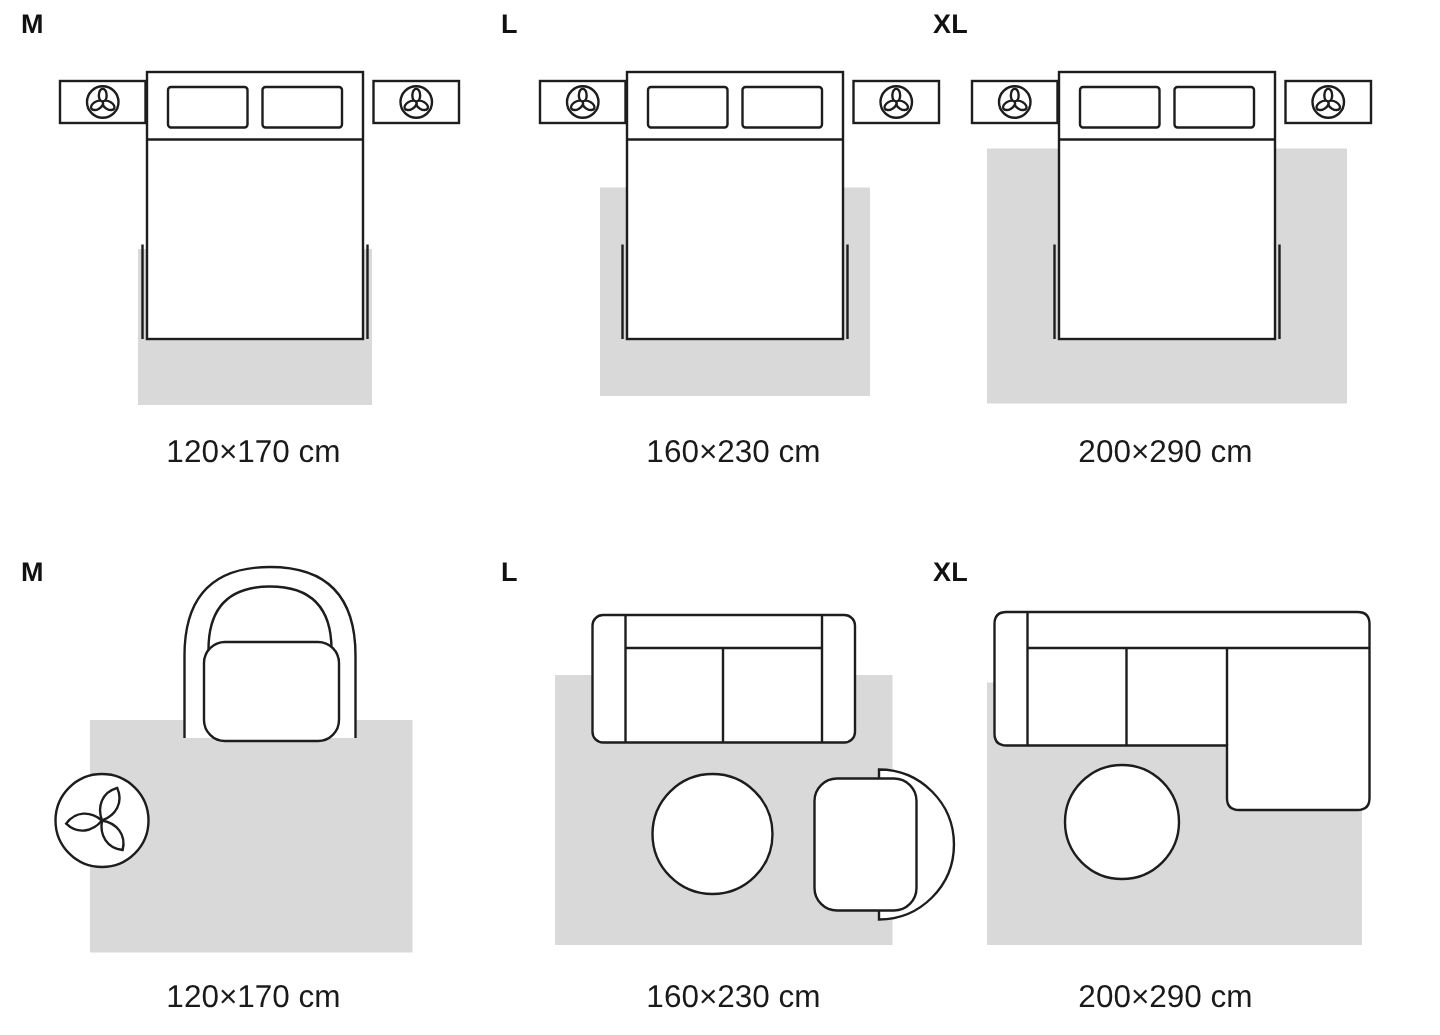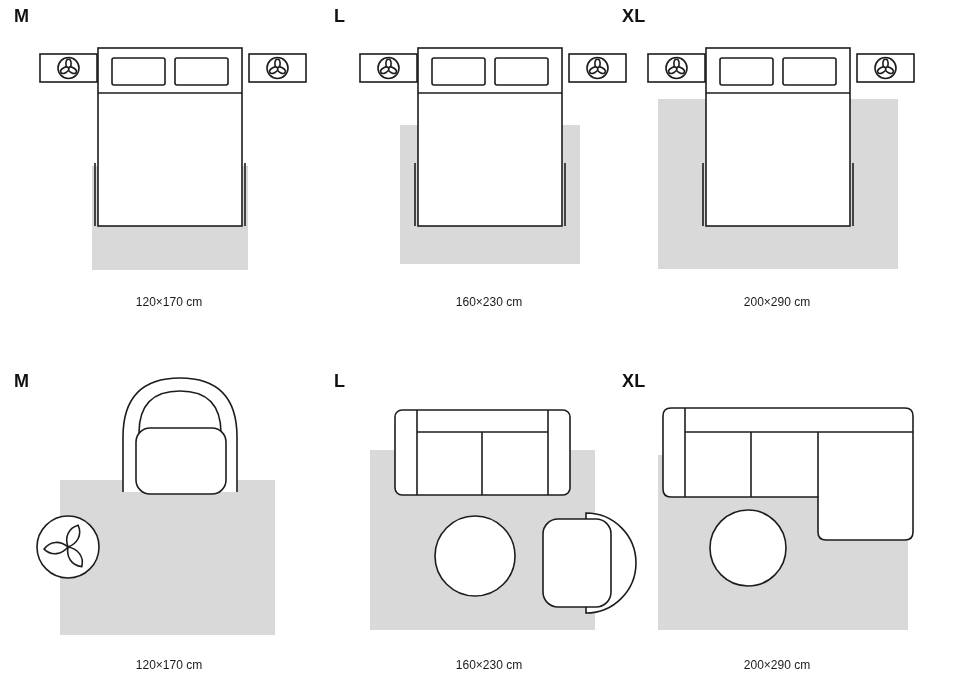--- a/index.html
+++ b/index.html
@@ -16,21 +16,21 @@
   .panel{position:absolute;top:0;width:320px;height:345px;}
   .panel-0{left:0;}
   .panel-1{left:320px;}
   .panel-2{left:608px;}
   .size-label{position:absolute;left:14px;font-weight:bold;font-size:18px;letter-spacing:.2px;}
   .row-top .size-label{top:6px;}
   .row-bottom .size-label{top:26px;}
   .scene{position:absolute;left:0;top:0;width:320px;height:345px;display:block;}
   .caption{
     position:absolute;left:0;width:320px;text-align:center;
-    font-size:12px;line-height:20px;color:#1a1a1a;transform:translateX(9px);
+    font-size:21px;line-height:20px;color:#1a1a1a;transform:translateX(9px);
   }
   .row-top .caption{top:292px;}
   .row-bottom .caption{top:310px;}
   svg .outl{fill:#ffffff;stroke:var(--outline,#1d1d1d);stroke-width:1.6;}
   svg .ln{fill:none;stroke:var(--outline,#1d1d1d);stroke-width:1.6;}
   svg .rug{fill:var(--rug,#d9d9d9);stroke:none;}
 </style>
 </head>
 <body>
 

